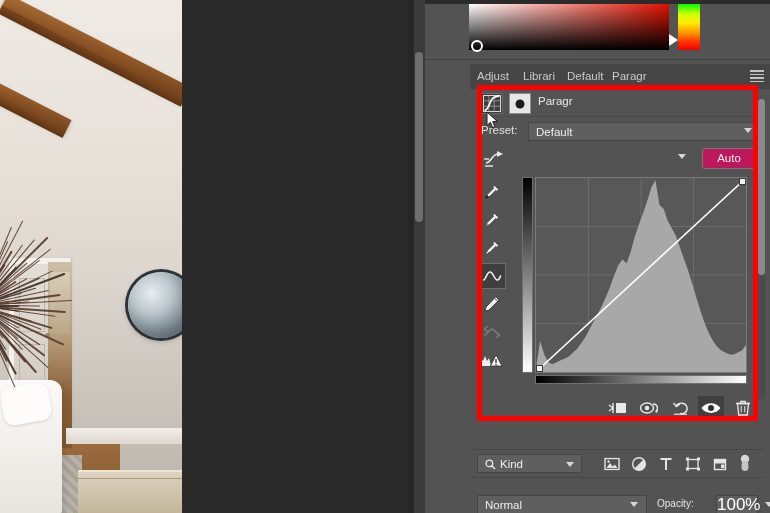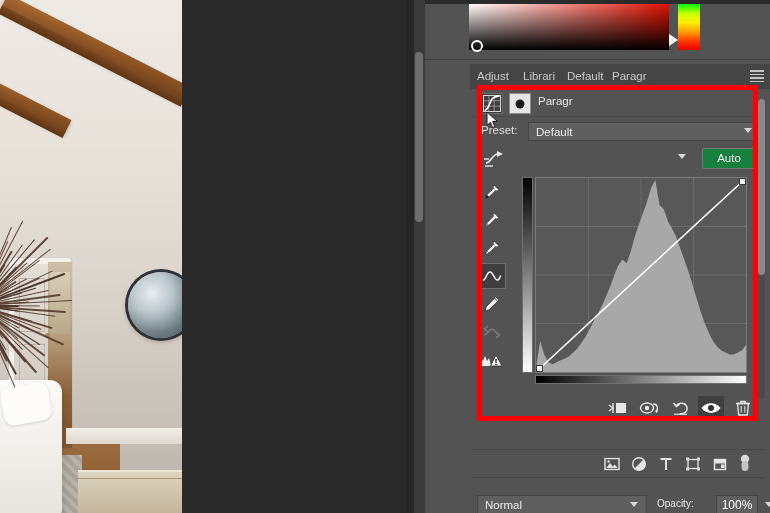--- a/index.html
+++ b/index.html
@@ -99,21 +99,21 @@
     position:absolute; background:#5f5f5f; border:1px solid #454545; height:19px;
     color:#ededed; font-size:11.5px; line-height:18px; padding-left:7px;
   }
   .caret { position:absolute; right:7px; top:6px; width:0;height:0;
      border-left:4px solid transparent;border-right:4px solid transparent;border-top:5px solid #d8d8d8; }
   #preset-select { left:56px; top:2px; width:228px; }
 
   #channel-row { top:58px; height:26px; }
   #channel-icon { position:absolute; left:11px; top:3px; width:26px; height:18px; }
   #channel-select { left:51px; top:1px; width:167px; }
-  #auto-btn { position:absolute; left:230px; top:1px; width:54px; height:21px; background:#15803d; border:1px solid #777; color:#f0f0f0; font-size:11.5px; line-height:19px; text-align:center; border-radius:2px; }
+  #auto-btn { position:absolute; left:230px; top:1px; width:54px; height:21px; background:#be185d; border:1px solid #777; color:#f0f0f0; font-size:11.5px; line-height:19px; text-align:center; border-radius:2px; }
 
   
   #toolcol { position:absolute; left:6px; top:90px; width:30px; height:205px; }
   .tool { position:absolute; left:0; width:28px; height:26px; }
   .tool.sel { background:#3f3f3f; border:1px solid #6d6d6d; }
   .tool svg { position:absolute; left:50%; top:50%; transform:translate(-50%,-50%); }
 
   
   #graph-wrap { position:absolute; left:50px; top:88px; width:226px; height:208px; }
   #grad-v { position:absolute; left:0; top:0; width:11px; height:196px;
@@ -145,21 +145,21 @@
   #layers-menu i { display:block; height:1.5px; background:#c2c2c2; margin-bottom:2px; }
   #filter-row { position:absolute; left:47px; top:29px; width:292px; height:24px; }
   #kind-select { position:absolute; left:5px; top:2px; width:105px; height:19px; background:#5f5f5f; border:1px solid #454545; }
   #kind-mag { position:absolute; left:7px; top:4px; }
   #kind-label { position:absolute; left:22px; top:3px; font-size:11.5px; color:#ededed; }
   .fbtn { position:absolute; top:1px; width:23px; height:21px; }
   .fbtn svg { position:absolute; left:50%; top:50%; transform:translate(-50%,-50%); }
   #blend-row { position:absolute; left:47px; top:58px; width:292px; height:24px;margin-top:12px; }
   #blend-select { position:absolute; left:5px; top:2px; width:170px; height:19px; background:#5f5f5f; border:1px solid #454545; color:#ededed; font-size:11.5px; line-height:18px; padding-left:7px; }
   #opacity-label { position:absolute; left:185px; top:5px; font-size:10px; color:#e6e6e6; }
-  #opacity-value { position:absolute; left:244px; top:2px; width:42px; height:19px; background:#5f5f5f; border:1px solid #454545; color:#ffffff; font-size:12px; line-height:18px; text-align:center; }
+  #opacity-value { position:absolute; left:244px; top:2px; width:42px; height:19px; background:#5f5f5f; border:1px solid #454545; color:#ffffff; font-size:17px; line-height:18px; text-align:center; }
   #opacity-caret { position:absolute; left:290px; top:2px; width:16px; height:19px; }
   .sep-line { position:absolute; background:#474747; height:1px; }
 </style>
 </head>
 <body>
 
 <div id="canvas-area">
 
   <div id="canvas-dark"></div>
 
@@ -414,20 +414,28 @@
 
   <div id="props-scroll"></div>
   <div id="props-scroll-thumb"></div>
 </div>
 
 <div id="layers">
 
   <div class="sep-line" style="left:47px; top:26px; width:292px;"></div>
 
   <div id="filter-row">
+    <div id="kind-select">
+      <svg id="kind-mag" width="11" height="11" viewBox="0 0 11 11">
+        <circle cx="4.4" cy="4.4" r="3.3" fill="none" stroke="#e8e8e8" stroke-width="1.3"></circle>
+        <line x1="6.9" y1="6.9" x2="10" y2="10" stroke="#e8e8e8" stroke-width="1.4"></line>
+      </svg>
+      <div id="kind-label">Kind</div>
+      <div class="caret" style="right:7px;top:7px;"></div>
+    </div>
 
     <div class="fbtn" style="left:128px">
       <svg width="16" height="13" viewBox="0 0 16 13">
         <rect x="1" y="1" width="14" height="11" fill="none" stroke="#e4e4e4" stroke-width="1.4"></rect>
         <path d="M2.5 10.5 L6 5.5 L8.8 9 L10.8 7 L13.5 10.5 Z" fill="#e4e4e4"></path>
         <circle cx="4.6" cy="4" r="1.2" fill="#e4e4e4"></circle>
       </svg>
     </div>
     <div class="fbtn" style="left:155px">
       <svg width="15" height="15" viewBox="0 0 15 15">

